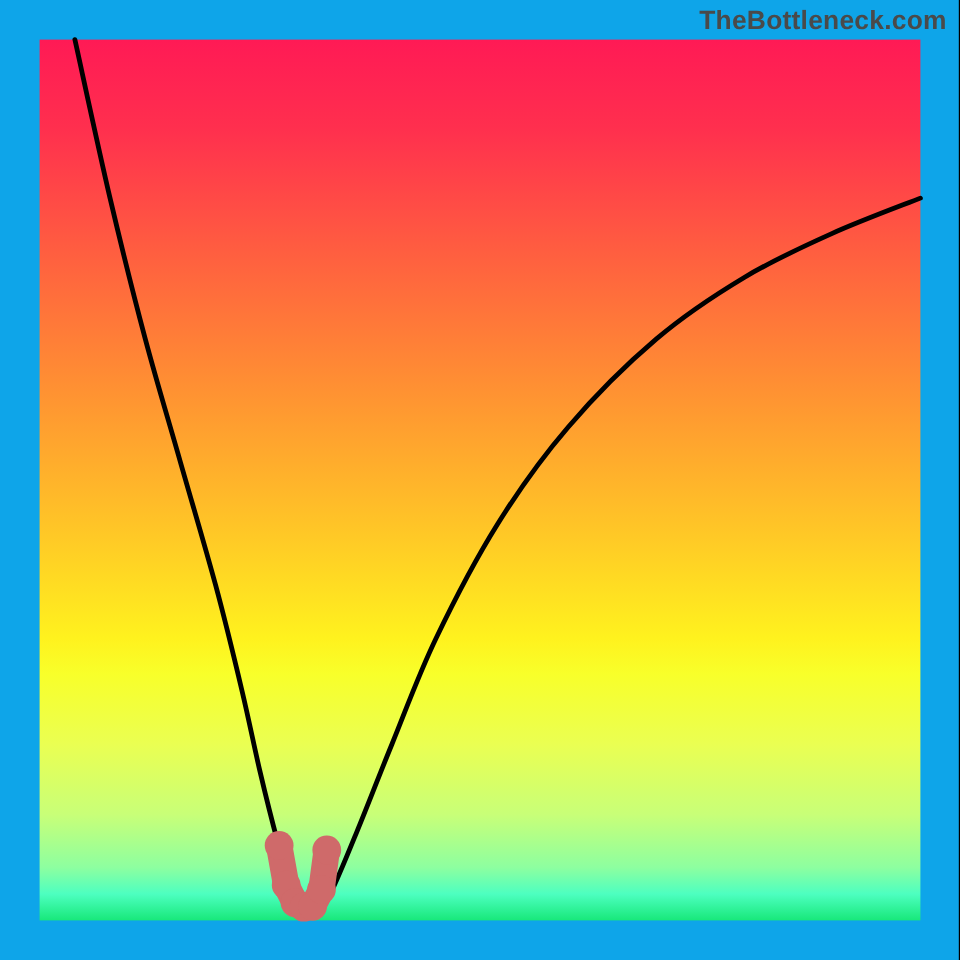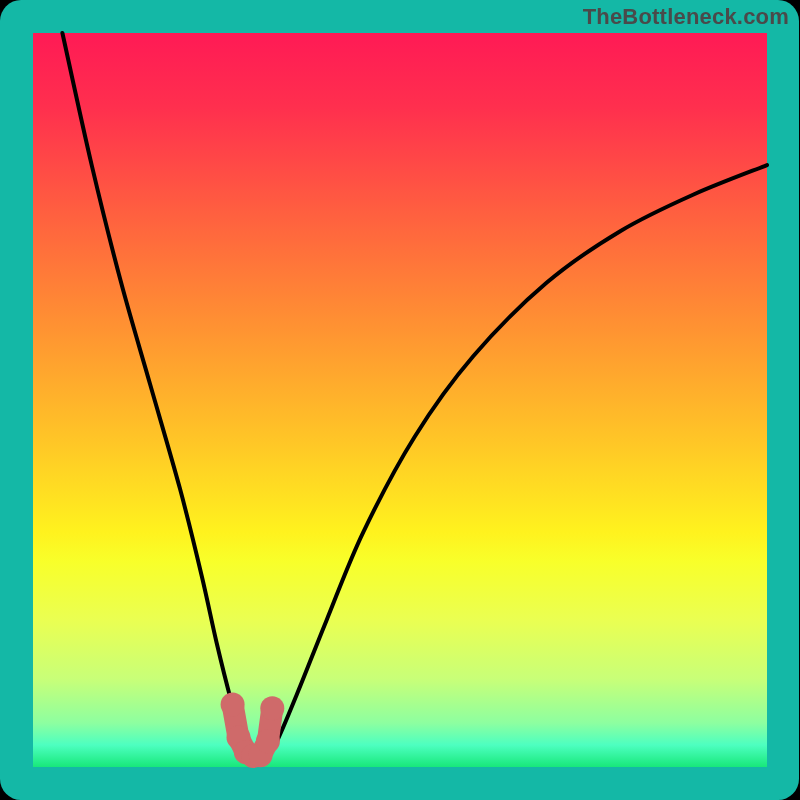--- a/index.html
+++ b/index.html
@@ -8,22 +8,21 @@
     width: 800px;
     height: 800px;
     background: #000;
     overflow: hidden;
     font-family: Arial, Helvetica, sans-serif;
   }
   .frame {
     position: relative;
     width: 799px;
     height: 800px;
-    background: #14b8a6;
-    border-radius: 21px;
+    background: #0ea5e9;
   }
   .watermark {
     position: absolute;
     top: 4px;
     right: 10px;
     color: #4a4a4a;
     font-size: 22px;
     font-weight: bold;
     letter-spacing: 0.2px;
     z-index: 20;

